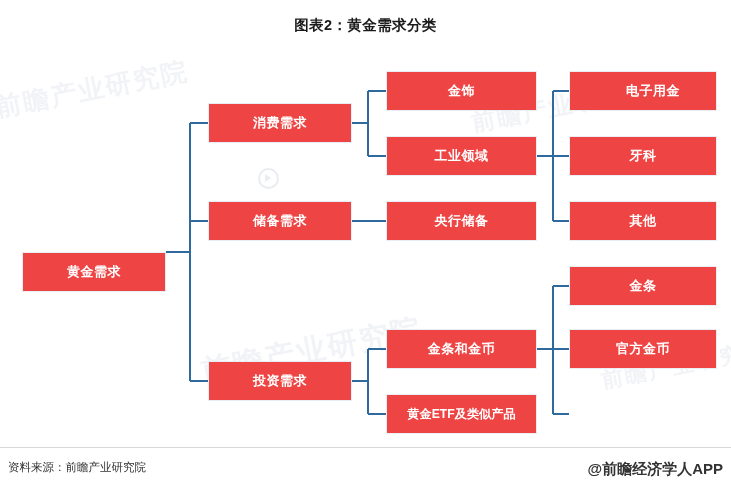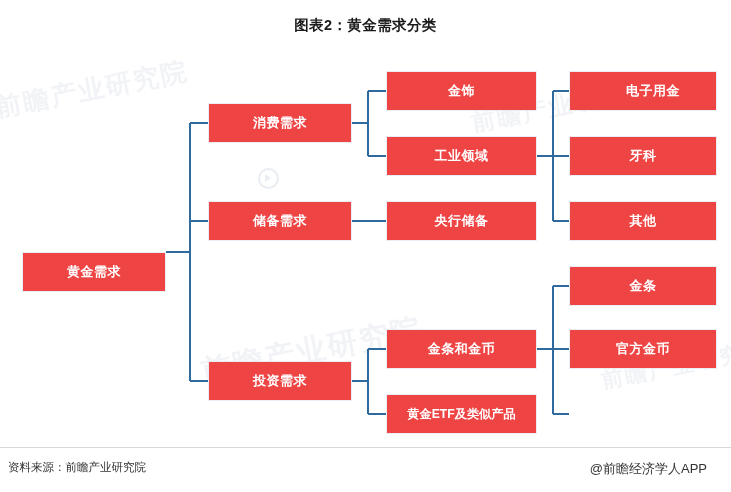--- a/index.html
+++ b/index.html
@@ -78,22 +78,22 @@
   
   .rule{
     position:absolute;left:0;top:447px;width:731px;height:1px;
     background:#d8d8d8;
   }
   .source{
     position:absolute;left:8px;top:460px;
     font-size:11.5px;color:#333333;white-space:nowrap;
   }
   .credit{
-    position:absolute;right:24px;top:460px;
-    font-size:13px;color:#333333;white-space:nowrap;
+    position:absolute;right:8px;top:460px;
+    font-size:15px;color:#333333;white-space:nowrap;font-weight:bold;
   }
 </style>
 </head>
 <body>
 
 <div id="canvas">
 
   <div class="title">图表2：黄金需求分类</div>
 
   <div class="wm w1">前瞻产业研究院</div>

